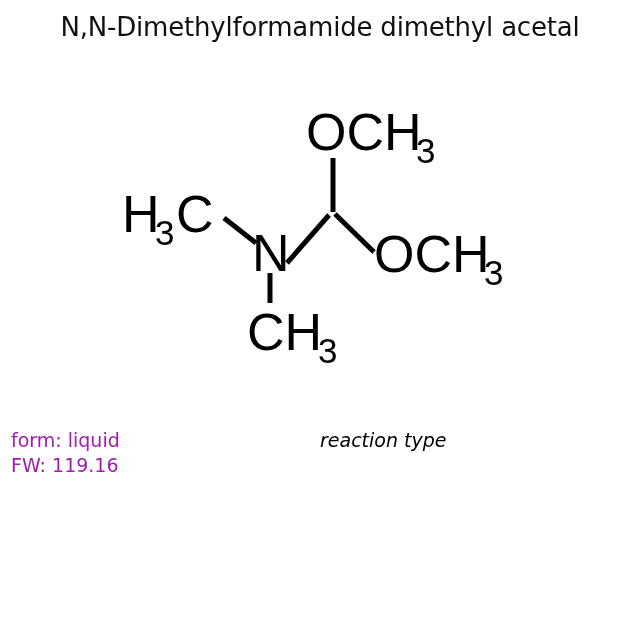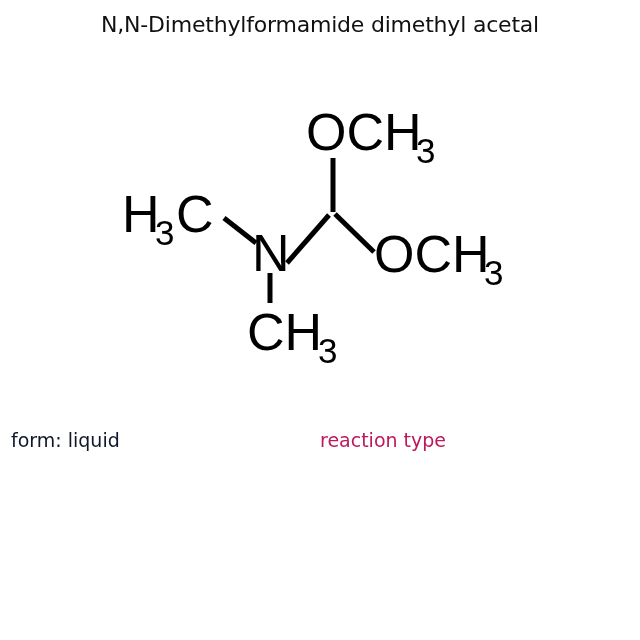--- a/index.html
+++ b/index.html
@@ -19,21 +19,21 @@
   }
 
   
   #product-title {
     position: absolute;
     left: 0;
     top: 12px;
     width: 640px;
     text-align: center;
     font-family: "DejaVu Sans", sans-serif;
-    font-size: 22px;
+    font-size: 26px;
     font-weight: 400;
     letter-spacing: -0.2px;
     color: #111111;
     white-space: nowrap;
   }
 
   
   #structure-figure {
     position: absolute;
     left: 0;
@@ -65,34 +65,35 @@
   }
 
   
   #properties-block {
     position: absolute;
     left: 11px;
     top: 428px;
     font-family: "DejaVu Sans", sans-serif;
     font-size: 19px;
     line-height: 25px;
-    color: #0f172a;
+    color: #a21caf;
   }
   #properties-block .prop-line {
     white-space: nowrap;
   }
 
   #reaction-block {
     position: absolute;
     left: 320px;
     top: 428px;
     font-family: "DejaVu Sans", sans-serif;
     font-size: 19px;
     line-height: 25px;
-    color: #be185d;
+    color: #000000;
+    font-style: italic;
   }
   #reaction-block .reaction-heading {
     white-space: nowrap;
   }
   #reaction-block .reaction-value {
     white-space: nowrap;
     padding-left: 8px;
   }
 </style>
 </head>
@@ -121,17 +122,18 @@
     <text class="atom-label" x="306" y="65">OCH</text>
     <text class="atom-sub" x="416" y="78">3</text>
 
     <text class="atom-label" x="374" y="187">OCH</text>
     <text class="atom-sub" x="484" y="200">3</text>
   </svg>
 </div>
 
 <div id="properties-block">
   <div class="prop-line">form: liquid</div>
+  <div class="prop-line">FW: 119.16</div>
 </div>
 
 <div id="reaction-block">
   <div class="reaction-heading">reaction type</div>
 </div>
 
 </body></html>

